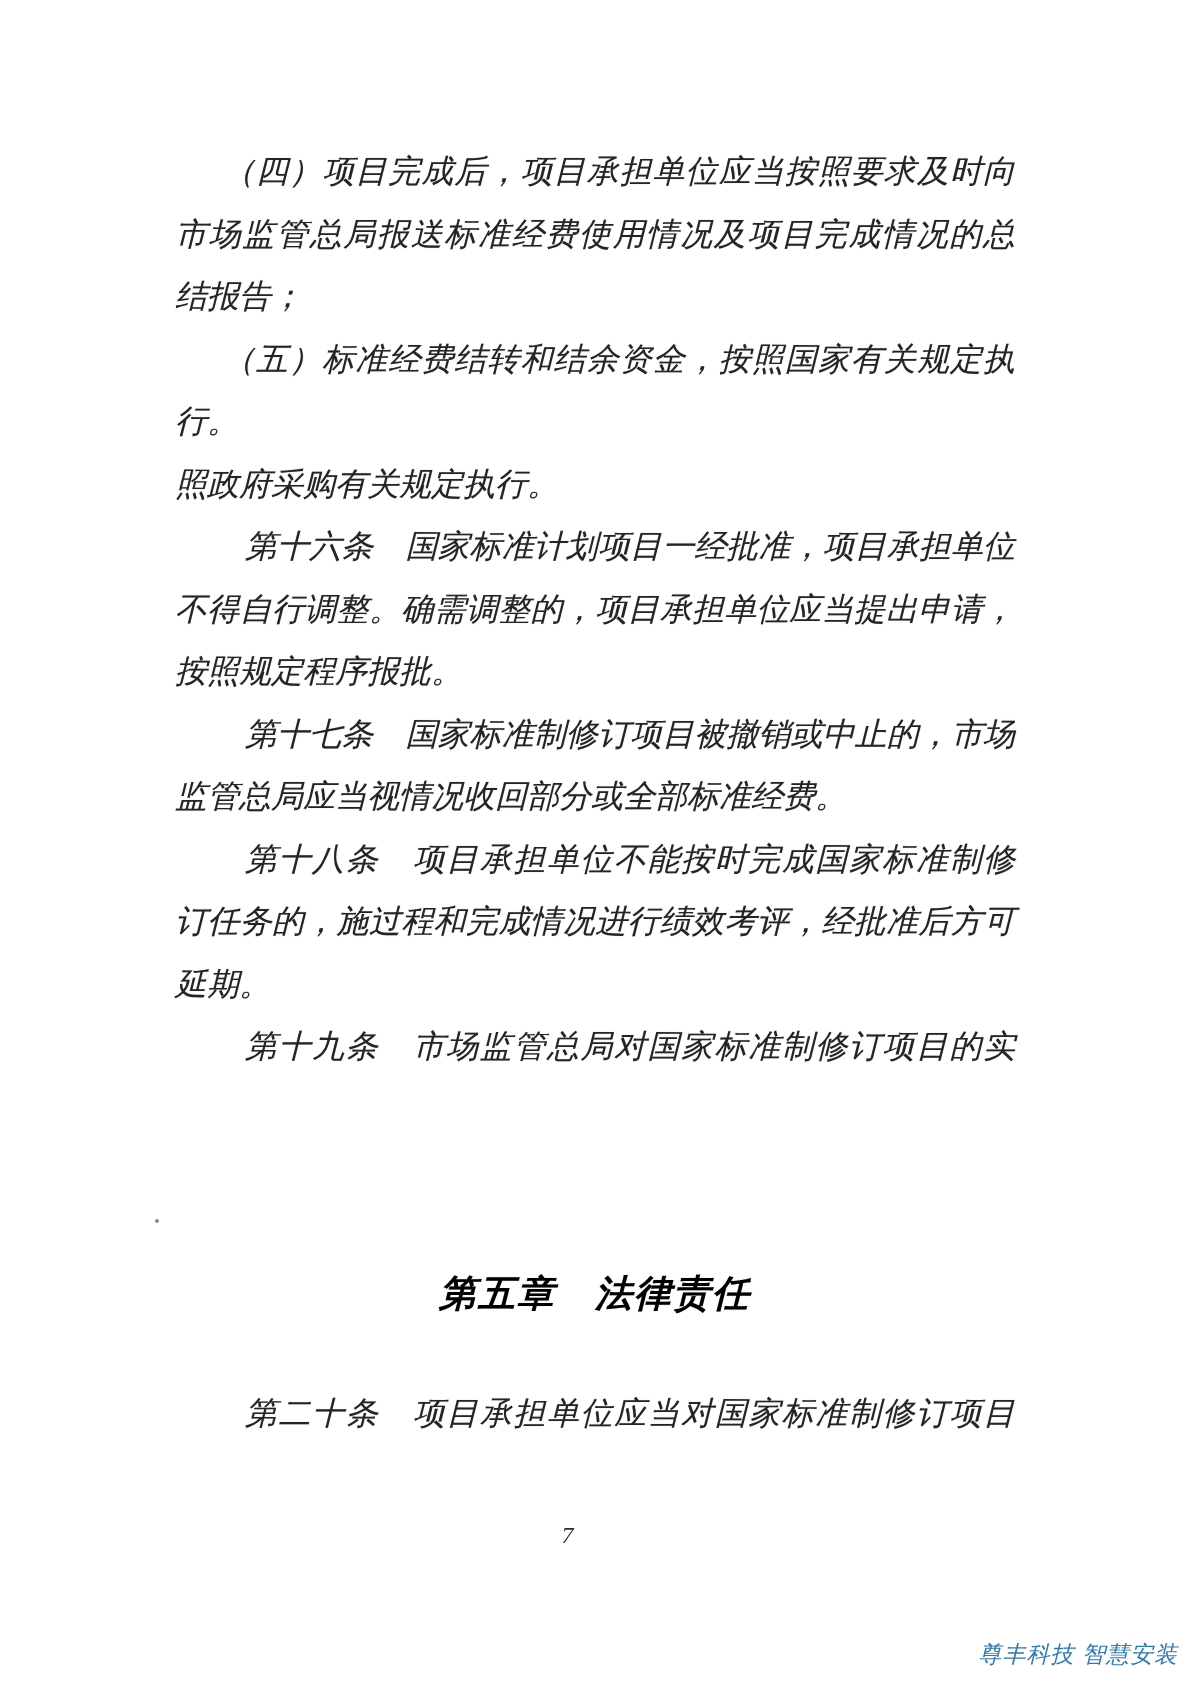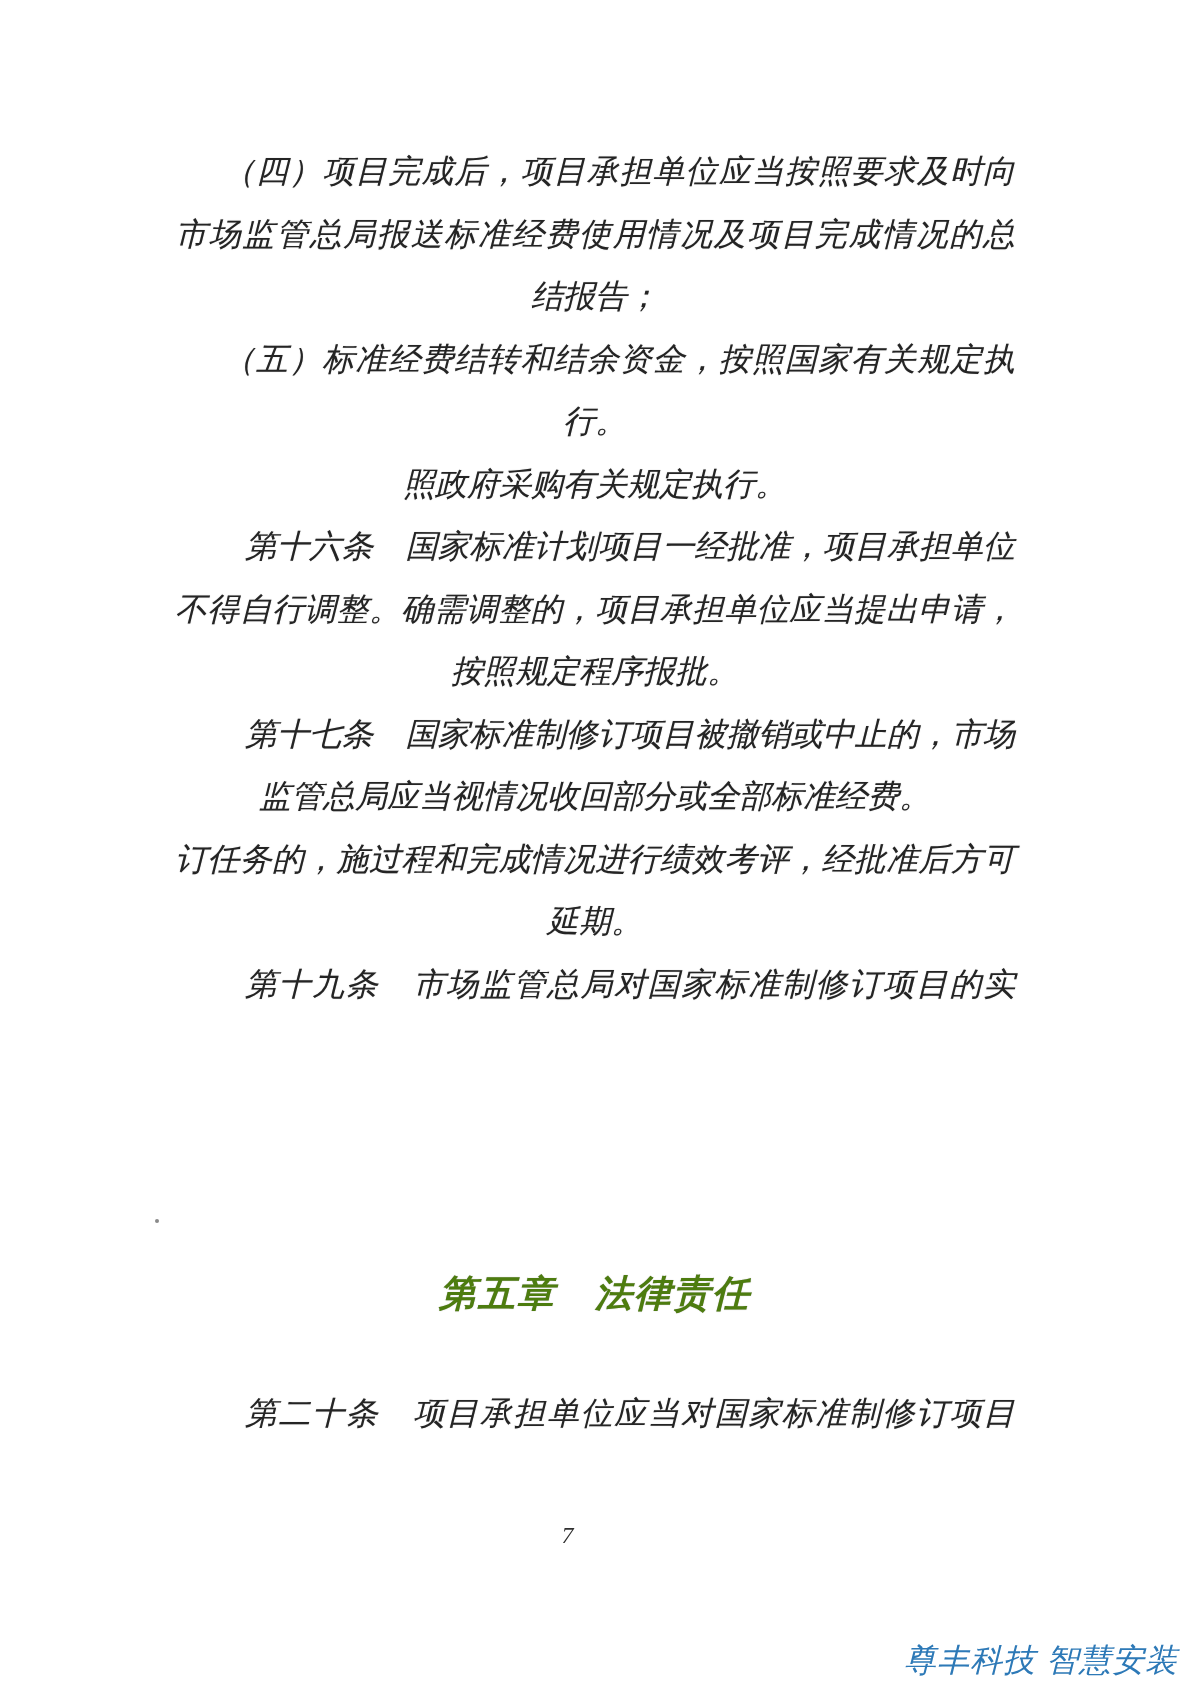--- a/index.html
+++ b/index.html
@@ -6,40 +6,39 @@
   .page{
     position:relative;width:1190px;height:1682px;background:#ffffff;overflow:hidden;
     font-family:"Liberation Serif","DejaVu Serif",serif;color:#242424;font-style:italic;
   }
   .content{position:absolute;left:175px;width:840px;}
   #lines-top{top:140px;}
   #lines-after{top:1382px;}
   .line{
     height:62.5px;line-height:62.5px;font-size:32px;white-space:nowrap;
     text-shadow:0 0 1px rgba(45,45,45,.35);
-    text-align:center;
   }
   .line.fill{text-align:justify;text-align-last:justify;white-space:normal;}
   .line.em2{padding-left:70px;}
   .line.paren{padding-left:48px;}
   .chapter{
     position:absolute;top:1263px;left:175px;width:840px;height:62.5px;line-height:62.5px;
     margin:0;text-align:center;
     font-family:"Liberation Sans","DejaVu Sans",sans-serif;font-weight:700;
-    font-size:37px;color:#4d7c0f;letter-spacing:2px;
+    font-size:37px;color:#000000;letter-spacing:2px;
     text-shadow:0 0 1px rgba(70,70,70,.45);
   }
   .page-number{
     position:absolute;top:1522px;left:175px;width:785px;text-align:center;
     font-size:24px;color:#2f2f2f;
   }
   .watermark{
     position:absolute;top:1639px;right:12px;
     font-family:"Liberation Sans","DejaVu Sans",sans-serif;
-    font-size:32px;letter-spacing:1px;font-weight:400;margin-left:41px;
+    font-size:23px;letter-spacing:1px;font-weight:400;margin-left:41px;
   }
   .artifact-dot{
     position:absolute;left:155px;top:1219px;width:4px;height:4px;border-radius:50%;
     background:#8a8a8a;
   }
 </style>
 </head>
 <body>
 
 <div class="page">
@@ -48,20 +47,21 @@
       <div class="line fill">市场监管总局报送标准经费使用情况及项目完成情况的总</div>
       <div class="line">结报告；</div>
       <div class="line fill paren">（五）标准经费结转和结余资金，按照国家有关规定执</div>
       <div class="line">行。</div>
       <div class="line">照政府采购有关规定执行。</div>
       <div class="line fill em2">第十六条　国家标准计划项目一经批准，项目承担单位</div>
       <div class="line fill">不得自行调整。确需调整的，项目承担单位应当提出申请，</div>
       <div class="line">按照规定程序报批。</div>
       <div class="line fill em2">第十七条　国家标准制修订项目被撤销或中止的，市场</div>
       <div class="line">监管总局应当视情况收回部分或全部标准经费。</div>
+      <div class="line fill em2">第十八条　项目承担单位不能按时完成国家标准制修</div>
       <div class="line fill">订任务的，施过程和完成情况进行绩效考评，经批准后方可</div>
       <div class="line">延期。</div>
       <div class="line fill em2">第十九条　市场监管总局对国家标准制修订项目的实</div>
     </div>
 
   <h2 class="chapter">第五章　法律责任</h2>
 
   <div class="content" id="lines-after">
       <div class="line fill em2">第二十条　项目承担单位应当对国家标准制修订项目</div>
     </div>

